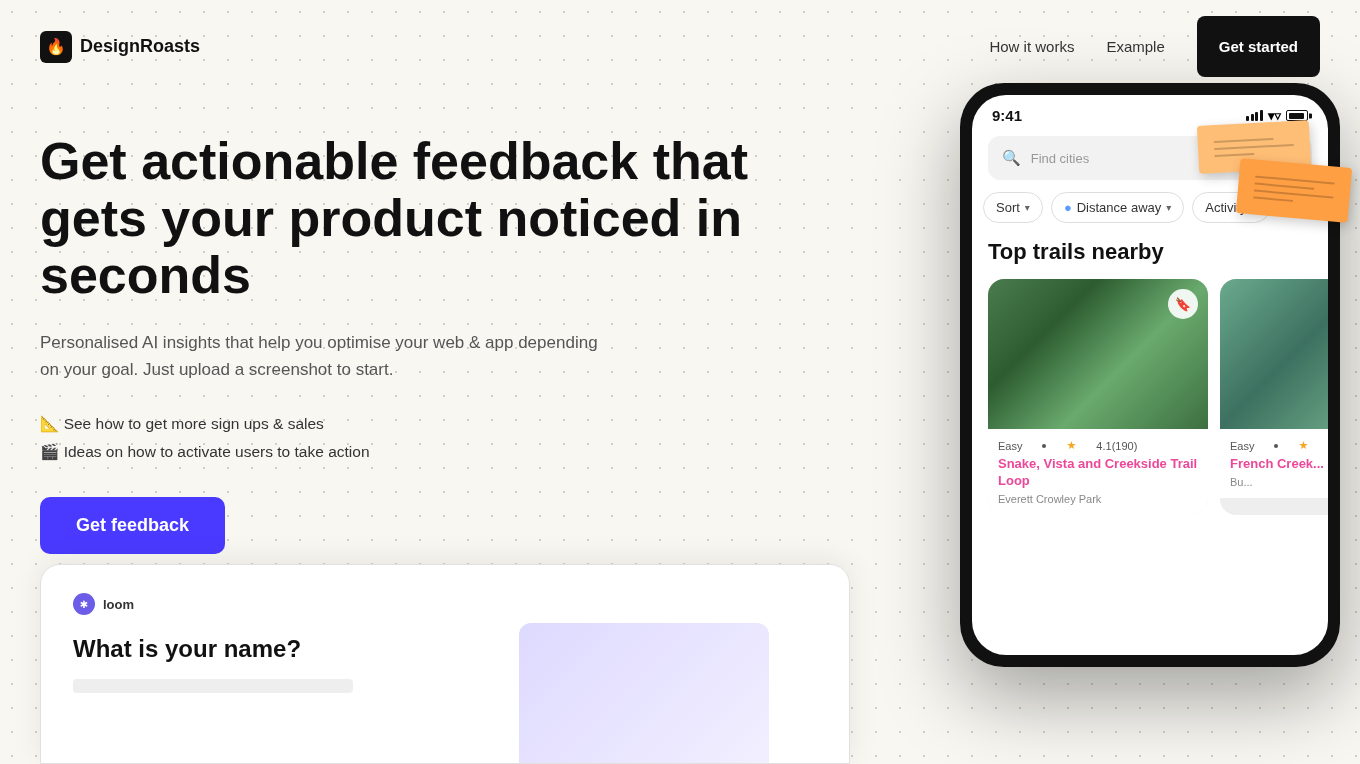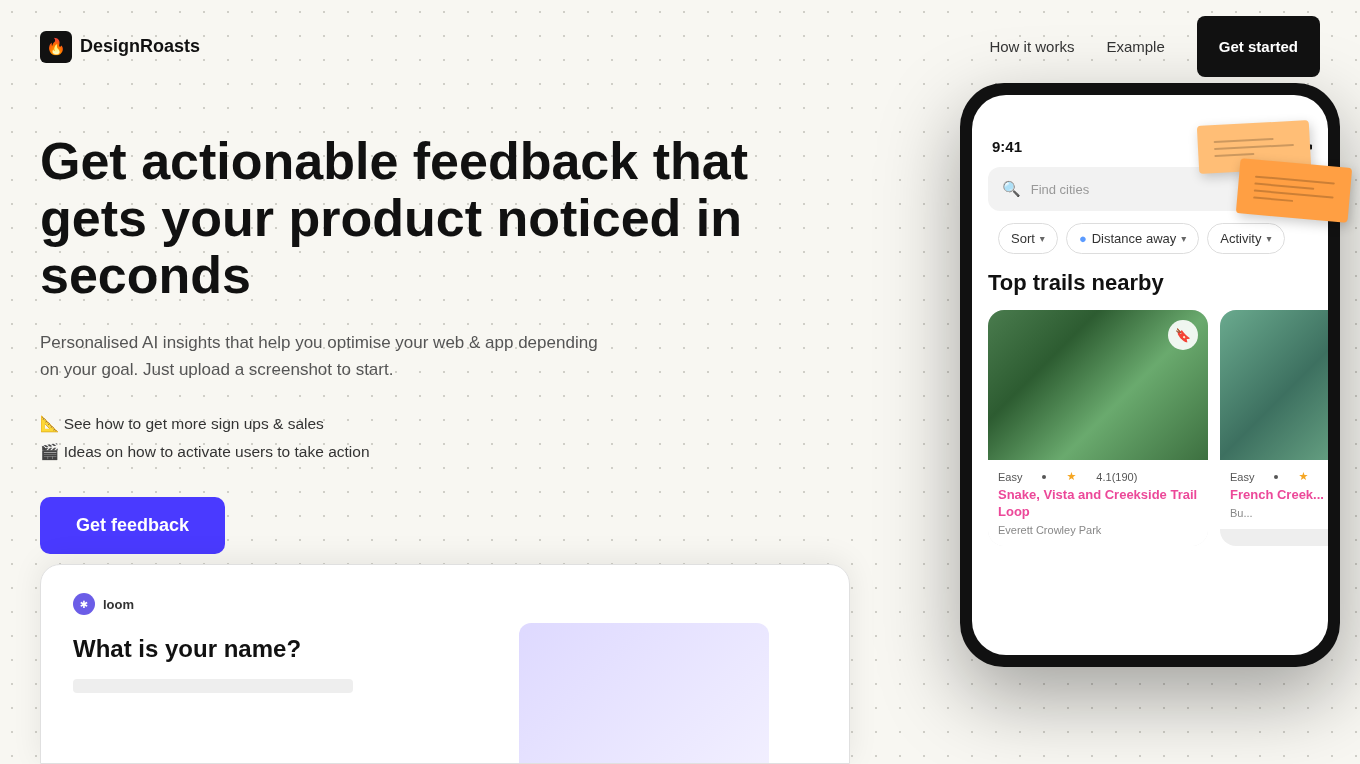--- a/index.html
+++ b/index.html
@@ -212,21 +212,20 @@
       overflow: hidden;
       min-height: 560px;
     }
     .phone-status-bar {
       display: flex;
       justify-content: space-between;
       align-items: center;
       padding: 12px 20px 8px 20px;
       font-size: 13px;
       font-weight: 600;
-      margin-top: 31px;
     }
     .status-time { color: #111; font-weight: 700; font-size: 15px; }
     .status-icons { display: flex; gap: 5px; align-items: center; }
     .signal-bars {
       display: flex; gap: 1.5px; align-items: flex-end;
     }
     .bar { background: #111; border-radius: 1px; width: 3px; }
     .b1 { height: 5px; }
     .b2 { height: 7px; }
     .b3 { height: 9px; }
@@ -280,21 +279,21 @@
       display: flex;
       align-items: center;
       justify-content: center;
       font-size: 11px;
       color: #666;
     }
 
     .filter-chips {
       display: flex;
       gap: 8px;
-      padding: 0 26px;
+      padding: 0 11px;
       margin-bottom: 16px;
       overflow: hidden;
     }
     .chip {
       display: flex;
       align-items: center;
       gap: 5px;
       padding: 7px 12px;
       border-radius: 20px;
       font-size: 13px;

